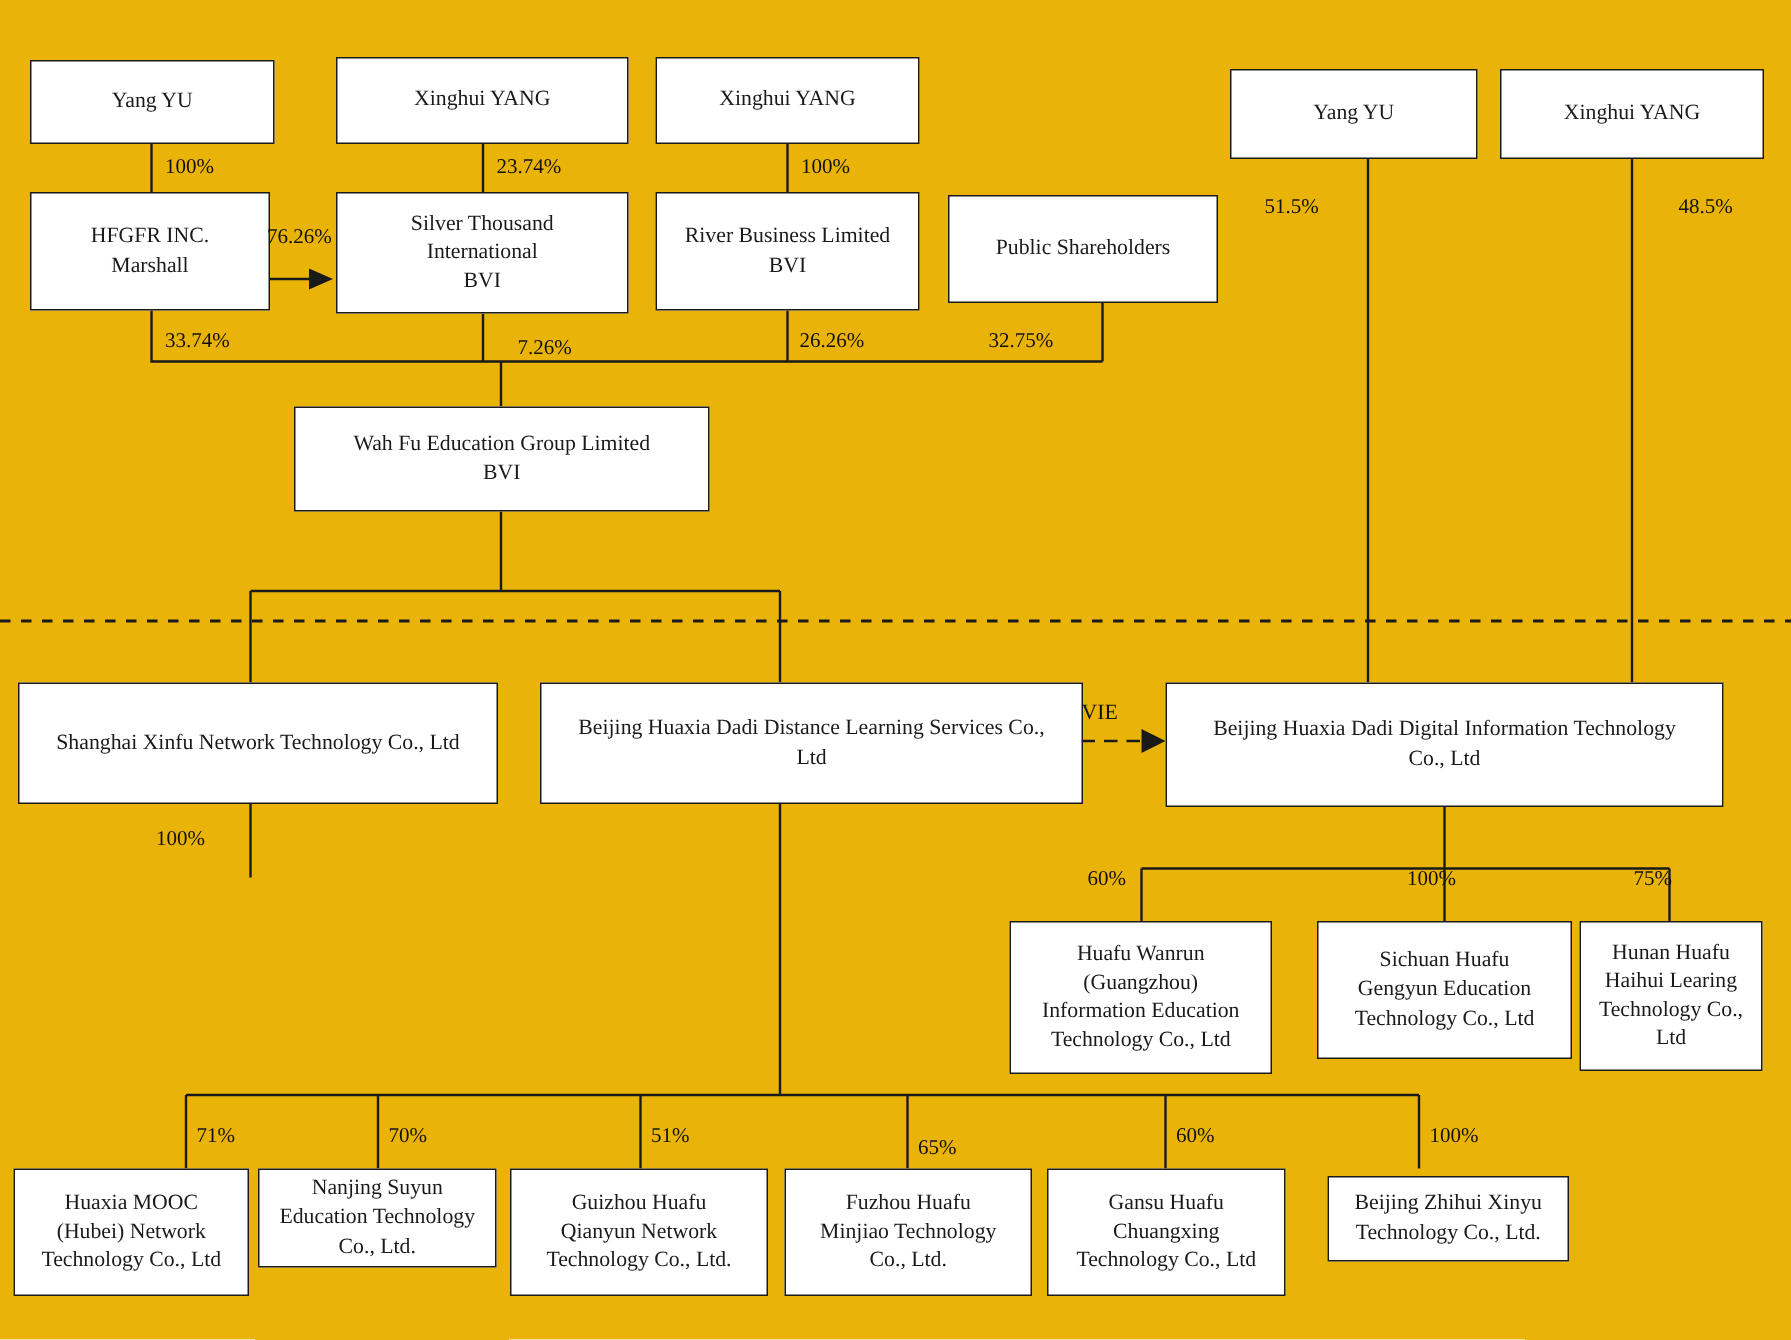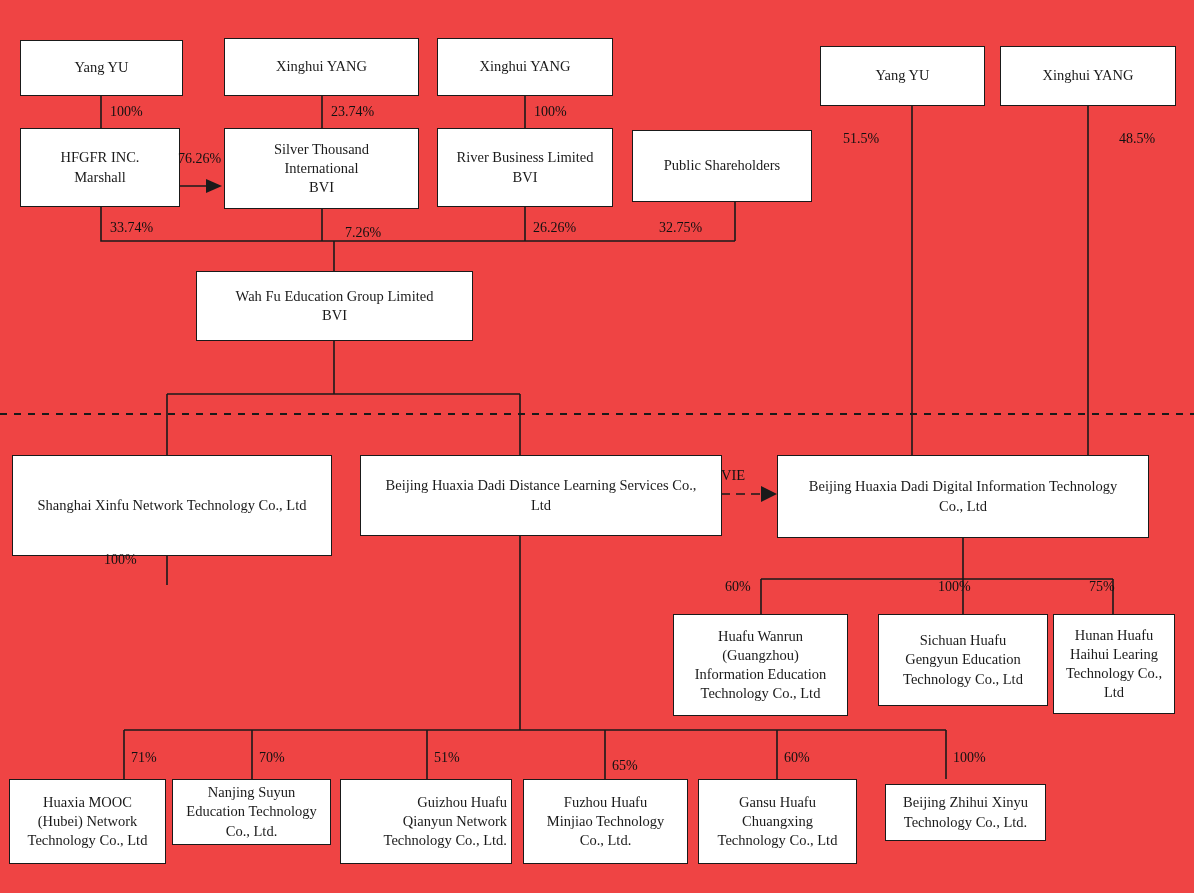--- a/index.html
+++ b/index.html
@@ -7,21 +7,21 @@
     padding: 0;
     background: #ffffff;
   }
   body {
     font-family: "Liberation Serif", "DejaVu Serif", serif;
   }
   #chart-root {
     position: relative;
     width: 1194px;
     height: 893px;
-    background: #ef4444;
+    background: #eab308;
     overflow: hidden;
     text-decoration: underline;
   }
   #wires {
     position: absolute;
     left: 0;
     top: 0;
     width: 1194px;
     height: 893px;
     pointer-events: none;
@@ -155,21 +155,21 @@
 
   <div class="node" style="left:632px;top:130px;width:180px;height:72px;">
     <span class="ln">Public Shareholders</span>
   </div>
 
   <div class="node gap" style="left:196px;top:271px;width:277px;height:70px;">
     <span class="ln">Wah Fu Education Group Limited</span>
     <span class="ln">BVI</span>
   </div>
 
-  <div class="node" style="left:12px;top:455px;width:320px;height:101px;">
+  <div class="node" style="left:12px;top:455px;width:320px;height:81px;">
     <span class="ln">Shanghai Xinfu Network Technology Co., Ltd</span>
   </div>
 
   <div class="node" style="left:344px;top:455px;width:362px;height:81px;margin-left:16px;">
     <span class="ln">Beijing Huaxia Dadi Distance Learning Services Co.,</span>
     <span class="ln">Ltd</span>
   </div>
 
   <div class="node gap" style="left:777px;top:455px;width:372px;height:83px;">
     <span class="ln">Beijing Huaxia Dadi Digital Information Technology</span>
@@ -202,21 +202,21 @@
     <span class="ln">(Hubei) Network</span>
     <span class="ln">Technology Co., Ltd</span>
   </div>
 
   <div class="node" style="left:172px;top:779px;width:159px;height:66px;">
     <span class="ln">Nanjing Suyun</span>
     <span class="ln">Education Technology</span>
     <span class="ln">Co., Ltd.</span>
   </div>
 
-  <div class="node" style="left:340px;top:779px;width:172px;height:85px;align-items:flex-end;">
+  <div class="node" style="left:340px;top:779px;width:172px;height:85px;">
     <span class="ln">Guizhou Huafu</span>
     <span class="ln">Qianyun Network</span>
     <span class="ln">Technology Co., Ltd.</span>
   </div>
 
   <div class="node" style="left:523px;top:779px;width:165px;height:85px;">
     <span class="ln">Fuzhou Huafu</span>
     <span class="ln">Minjiao Technology</span>
     <span class="ln">Co., Ltd.</span>
   </div>

